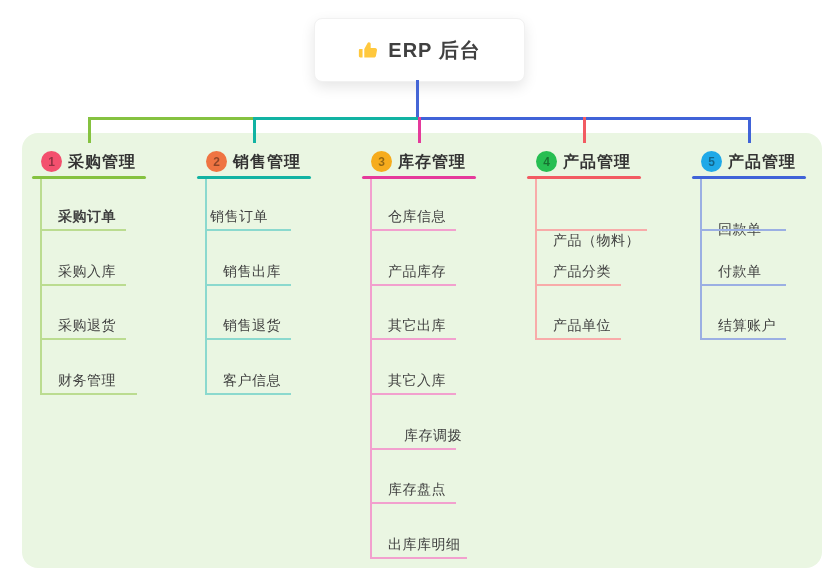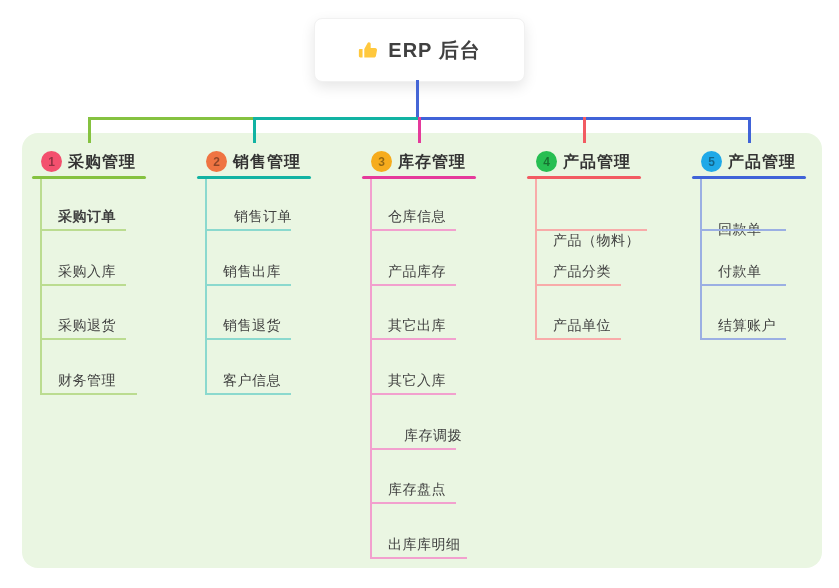--- a/index.html
+++ b/index.html
@@ -73,21 +73,21 @@
         <div class="item-label" style="left: 58px; top: 317px;">采购退货</div>
         <div class="seg" style="left: 40px; top: 338px; width: 86px; height: 2px; background: rgb(187, 220, 144);"></div>
         <div class="item-label" style="left: 58px; top: 372px;">财务管理</div>
         <div class="seg" style="left: 40px; top: 393px; width: 97px; height: 2px; background: rgb(187, 220, 144);"></div>
       </div>
       <div>
         <div class="badge" style="left: 206px; top: 151px; background: rgb(239, 116, 66);">2</div>
         <div class="branch-label" style="left: 233px; top: 152px; text-align: right;">销售管理</div>
         <div class="seg" style="left: 197px; top: 176px; width: 114px; height: 3px; background: rgb(18, 179, 163); border-radius: 2px;"></div>
         <div class="seg" style="left: 205px; top: 179px; width: 2px; height: 216px; background: rgb(139, 217, 206);"></div>
-        <div class="item-label" style="left: 234px; top: 208px;">销售订单</div>
+        <div class="item-label" style="left: 210px; top: 208px;">销售订单</div>
         <div class="seg" style="left: 205px; top: 229px; width: 86px; height: 2px; background: rgb(139, 217, 206);"></div>
         <div class="item-label" style="left: 223px; top: 263px;">销售出库</div>
         <div class="seg" style="left: 205px; top: 284px; width: 86px; height: 2px; background: rgb(139, 217, 206);"></div>
         <div class="item-label" style="left: 223px; top: 317px;">销售退货</div>
         <div class="seg" style="left: 205px; top: 338px; width: 86px; height: 2px; background: rgb(139, 217, 206);"></div>
         <div class="item-label" style="left: 223px; top: 372px;">客户信息</div>
         <div class="seg" style="left: 205px; top: 393px; width: 86px; height: 2px; background: rgb(139, 217, 206);"></div>
       </div>
       <div>
         <div class="badge" style="left: 371px; top: 151px; background: rgb(246, 172, 29);">3</div>

